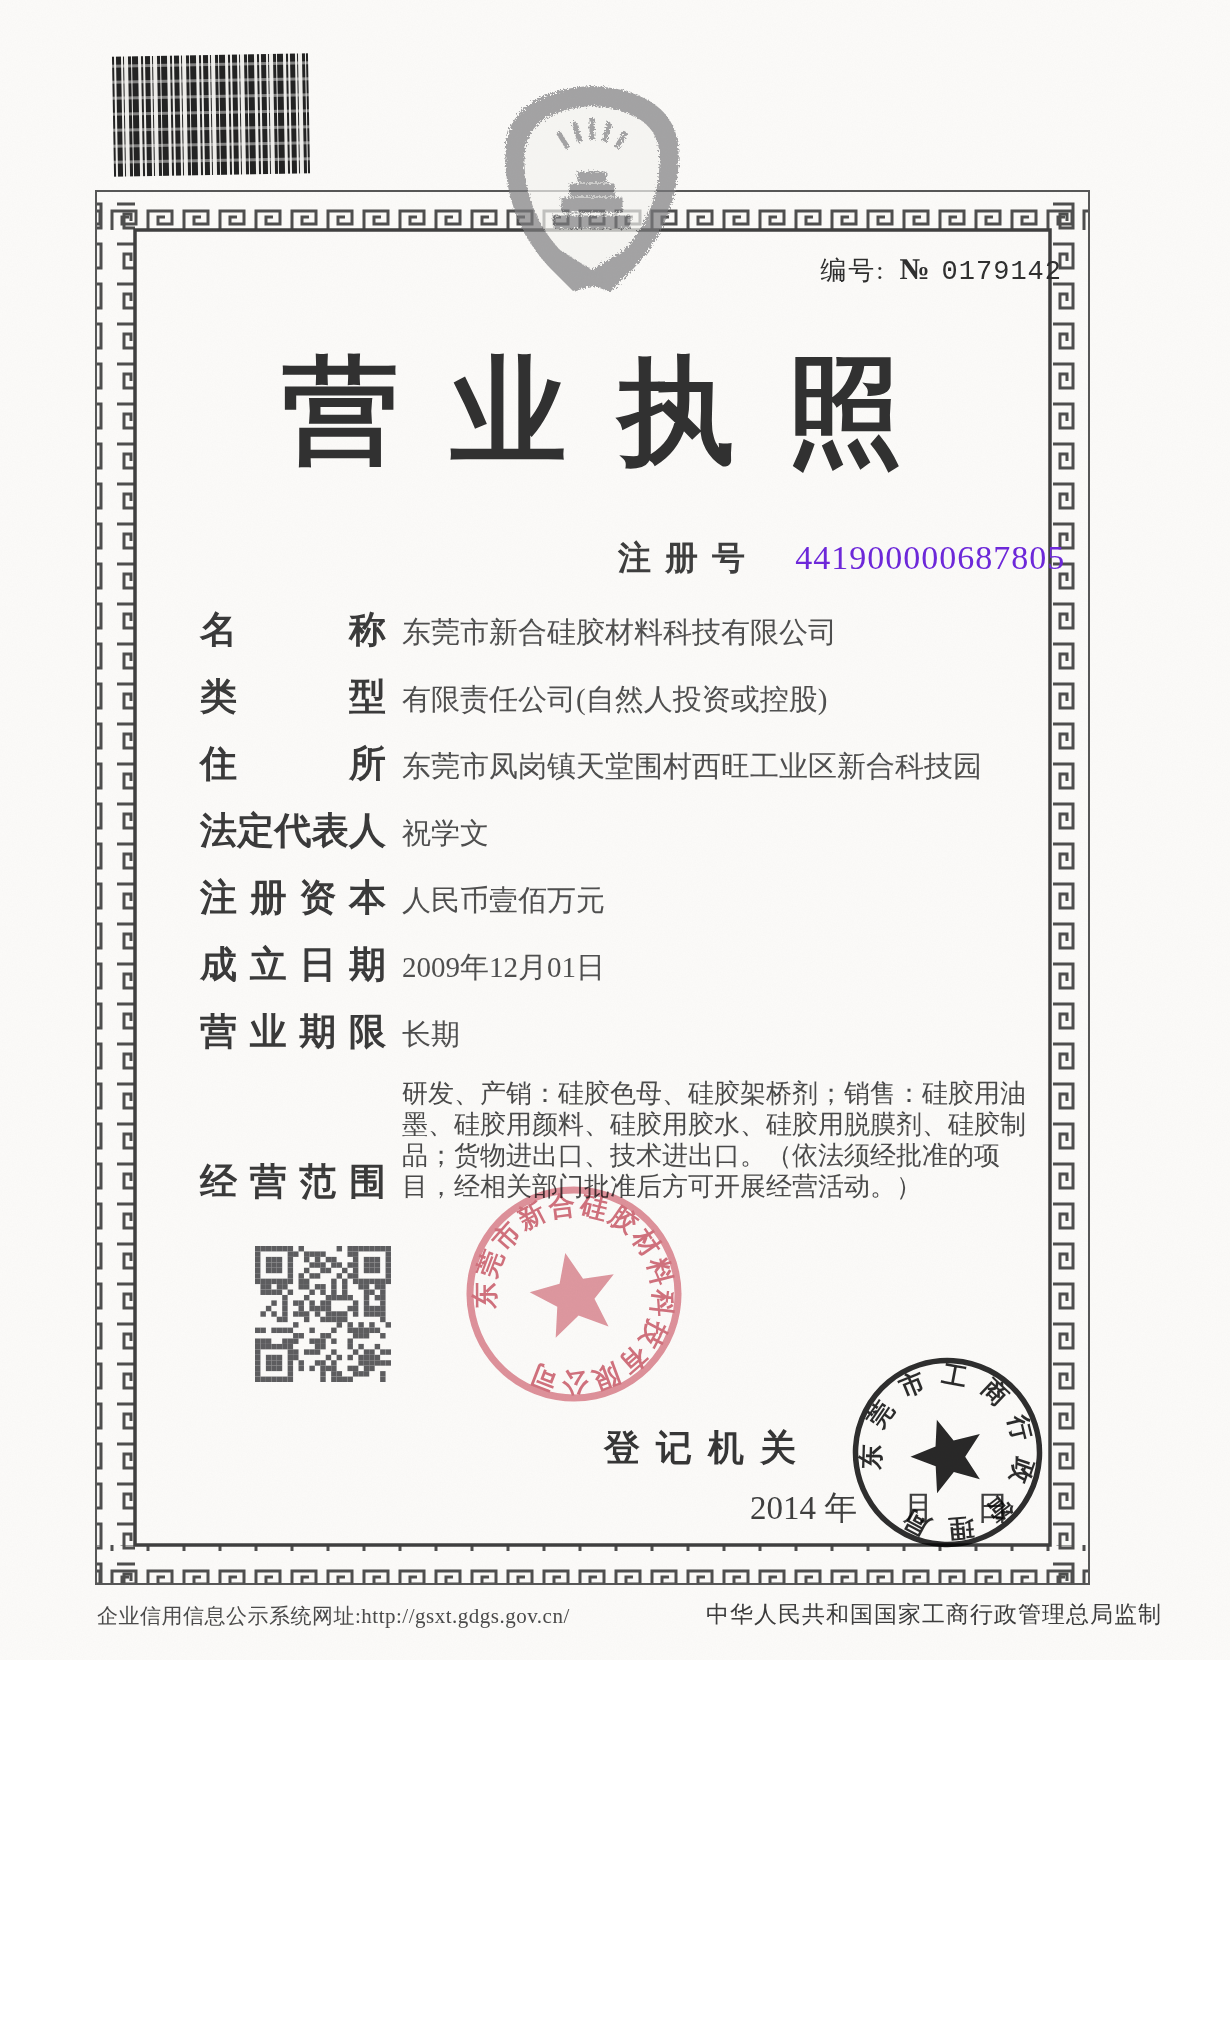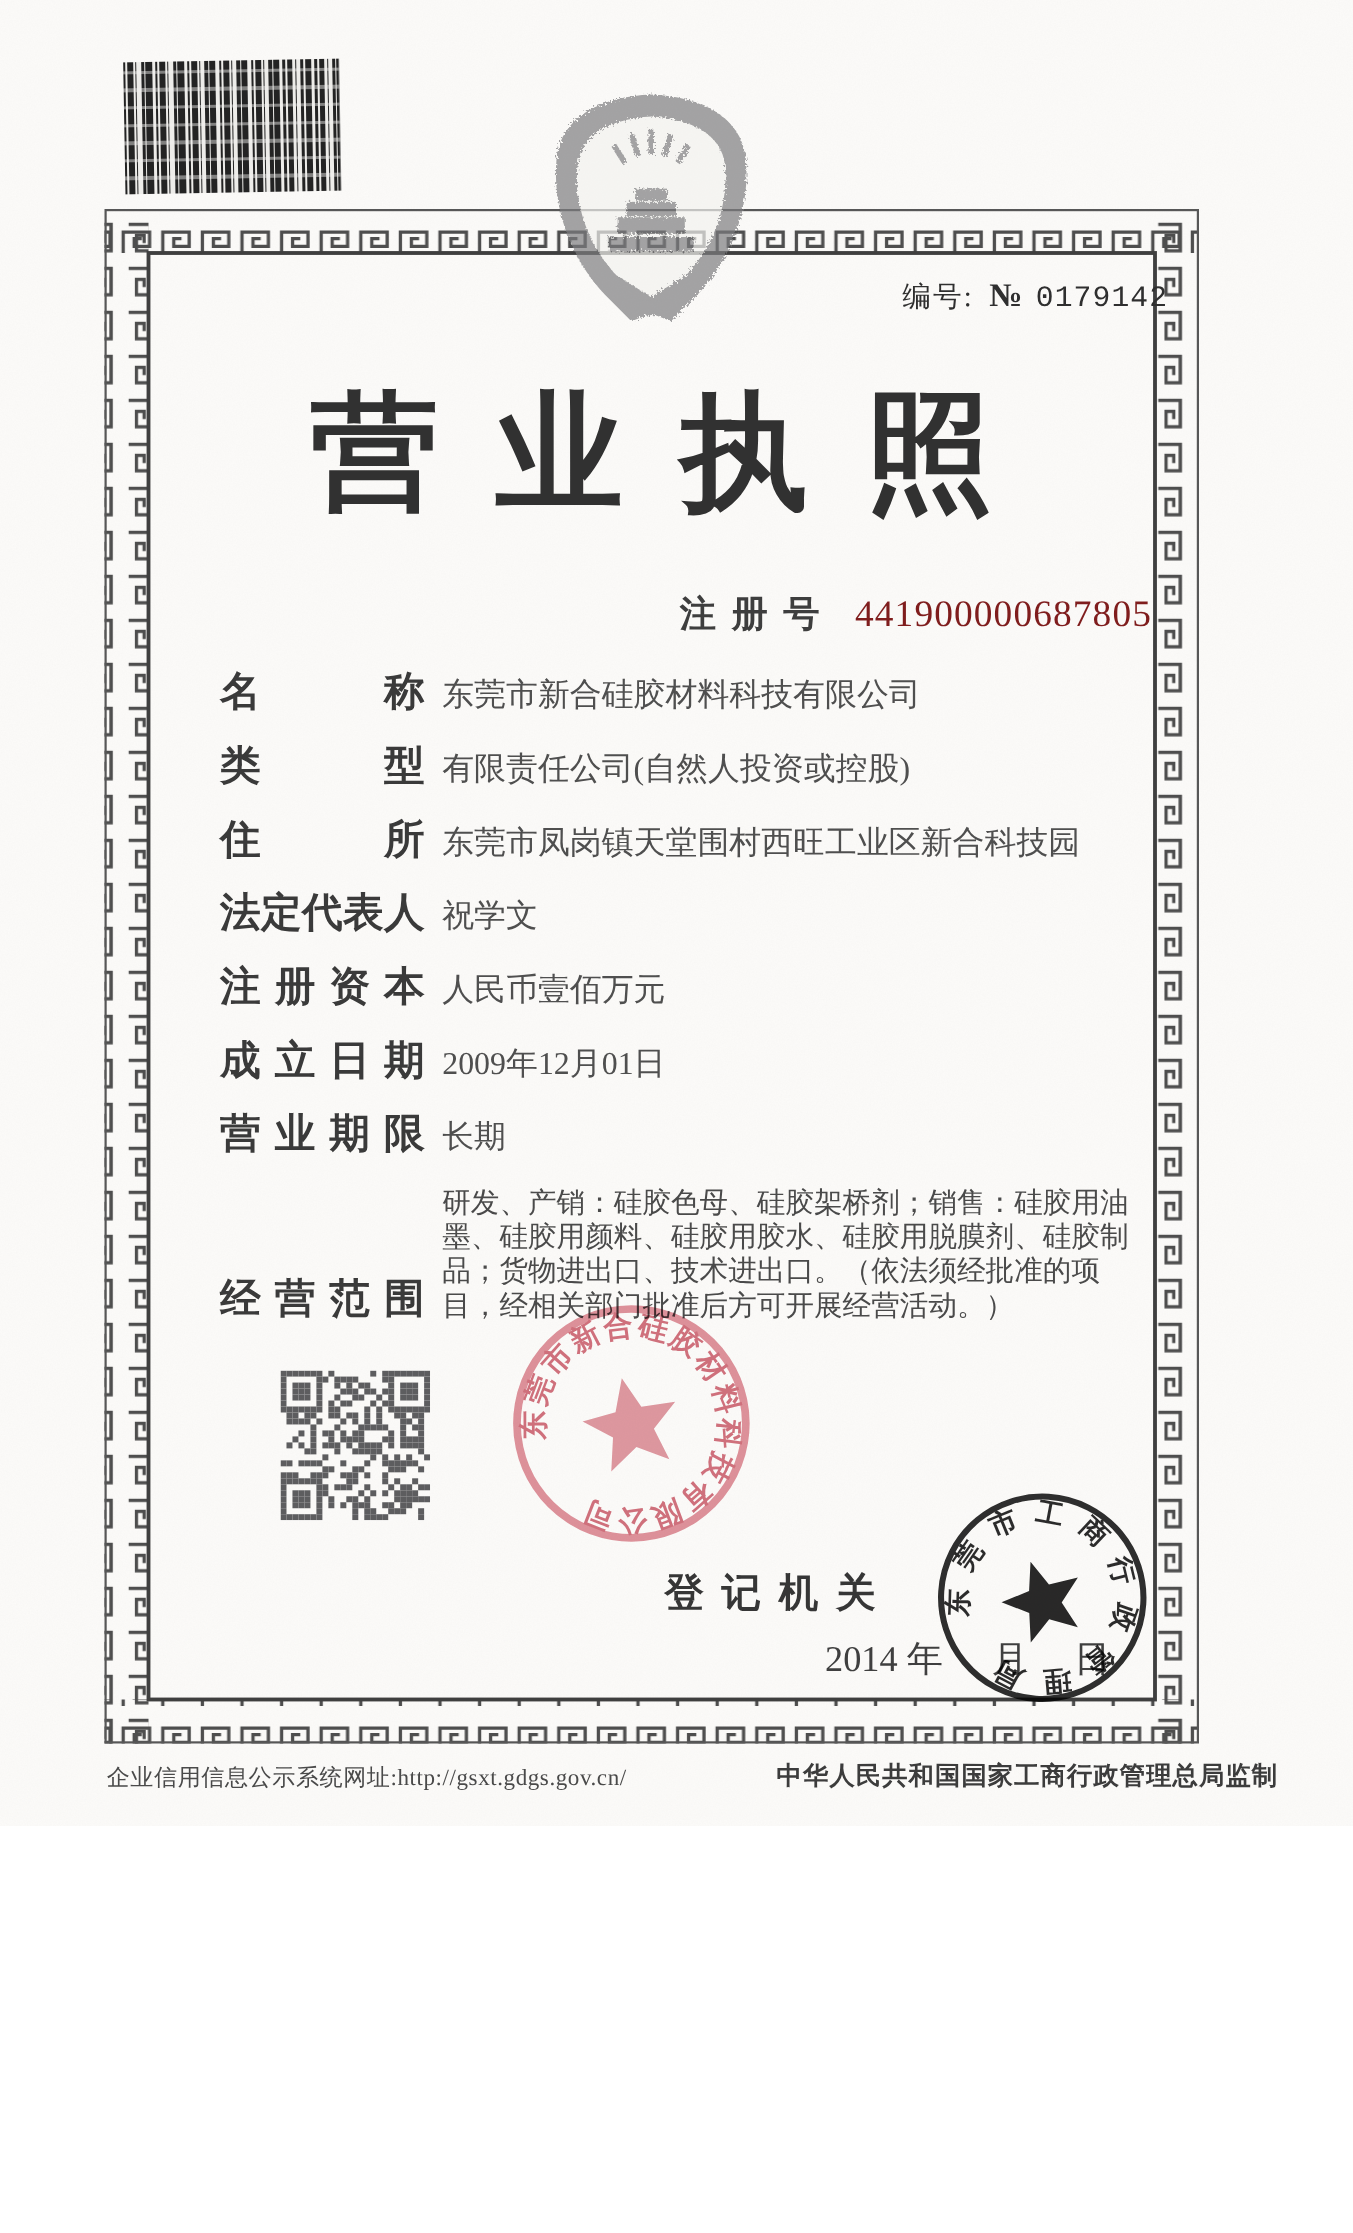--- a/index.html
+++ b/index.html
@@ -24,21 +24,21 @@
   .serial{position:absolute;top:252px;right:168px;font-size:26px;color:#2f2f2f;letter-spacing:2px;}
   .serial .nomark{font-weight:700;font-size:30px;margin:0 10px 0 14px;}
   .serial .num{font-family:"Liberation Mono","DejaVu Sans Mono",monospace;font-size:27px;letter-spacing:1px;}
 
   .title{position:absolute;left:95px;top:334px;width:995px;margin:0;text-align:center;
     font-size:116px;font-weight:700;color:#2d2d2d;letter-spacing:52px;padding-left:52px;box-sizing:border-box;
     filter:contrast(.95);}
 
   .regno{position:absolute;left:618px;top:536px;font-size:33px;color:#3e3e3e;white-space:nowrap;}
   .regno .lbl{letter-spacing:14px;font-weight:600;}
-  .regno .num{margin-left:10px;font-size:34px;color:#7f1d1d;letter-spacing:1px;}
+  .regno .num{margin-left:28px;font-size:34px;color:#6d28d9;letter-spacing:1px;}
 
   .fields{position:absolute;left:200px;top:606px;width:900px;}
   .frow{display:flex;align-items:flex-end;margin-bottom:23px;min-height:44px;}
   .flabel{width:186px;flex:0 0 186px;font-size:37px;font-weight:600;color:#3a3a3a;
     text-align:justify;text-align-last:justify;line-height:1.12;}
   .fvalue{margin-left:16px;font-size:29px;color:#4f4f4f;padding-top:6px;line-height:1.25;}
   .fvalue.scope{font-size:26px;line-height:31px;width:628px;padding-top:3px;color:#4a4a4a;}
 
   .qr{position:absolute;left:255px;top:1246px;width:136px;height:136px;opacity:.88;}
 
@@ -46,21 +46,21 @@
     opacity:.85;mix-blend-mode:multiply;}
   .stamp-black{position:absolute;left:845px;top:1350px;width:205px;height:205px;transform:rotate(-18deg);
     opacity:.92;mix-blend-mode:multiply;z-index:5;}
 
   .registrar{position:absolute;left:604px;top:1424px;font-size:36px;font-weight:600;color:#363636;letter-spacing:16px;white-space:nowrap;text-align:center;}
   .dateline{position:absolute;left:750px;top:1486px;font-size:33px;color:#3f3f3f;white-space:nowrap;z-index:2;}
   .dateline .gap1{margin-left:44px;}
   .dateline .gap2{margin-left:42px;}
 
   .footer-left{position:absolute;left:97px;top:1602px;font-size:21px;color:#4a4a4a;letter-spacing:.5px;}
-  .footer-right{position:absolute;left:706px;top:1599px;font-size:23px;font-weight:700;color:#3c3c3c;letter-spacing:1px;}
+  .footer-right{position:absolute;left:706px;top:1599px;font-size:23px;font-weight:400;color:#3c3c3c;letter-spacing:1px;}
 </style>
 </head>
 <body>
 
 <div class="page">
   <div class="scan"></div>
 
   <svg class="noise">
     <filter id="nz">
         <feTurbulence type="fractalNoise" baseFrequency="0.8" numOctaves="2"></feTurbulence>

